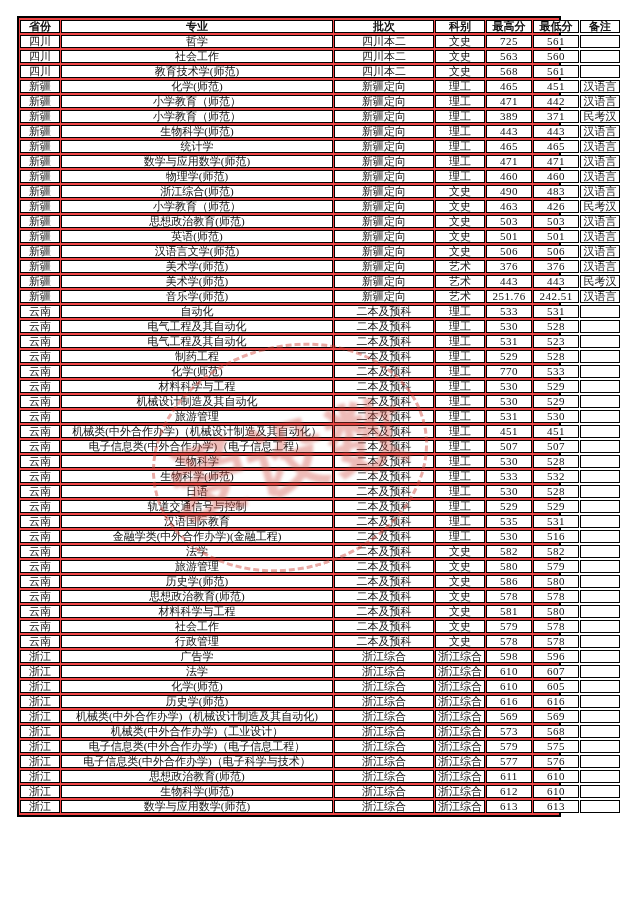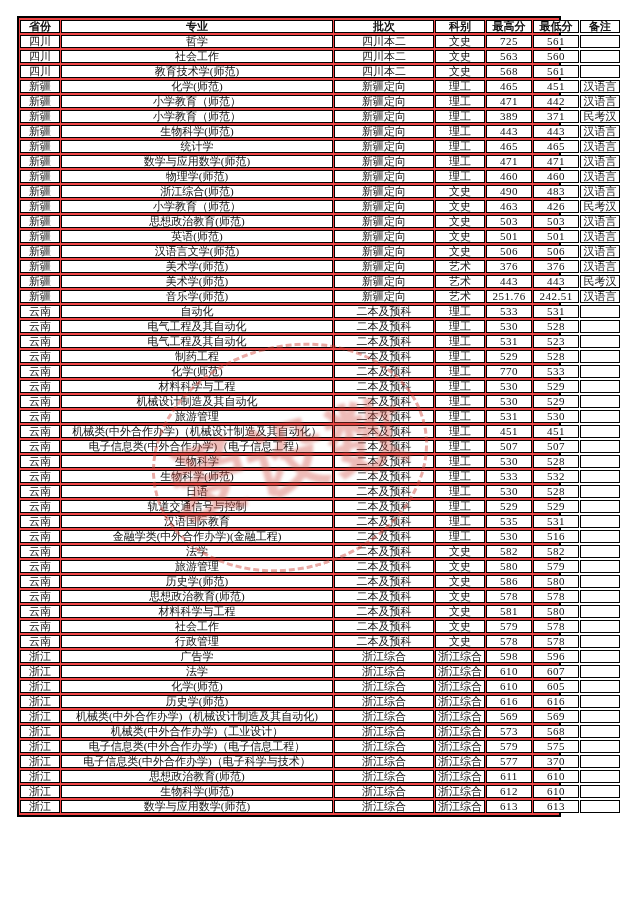--- a/index.html
+++ b/index.html
@@ -522,21 +522,21 @@
           <td class="col4">579</td>
           <td class="col5">575</td>
           <td class="col6"></td>
         </tr>
         <tr>
           <td class="col0">浙江</td>
           <td class="col1">电子信息类(中外合作办学)（电子科学与技术）</td>
           <td class="col2">浙江综合</td>
           <td class="col3">浙江综合</td>
           <td class="col4">577</td>
-          <td class="col5">370</td>
+          <td class="col5">576</td>
           <td class="col6"></td>
         </tr>
         <tr>
           <td class="col0">浙江</td>
           <td class="col1">思想政治教育(师范)</td>
           <td class="col2">浙江综合</td>
           <td class="col3">浙江综合</td>
           <td class="col4">611</td>
           <td class="col5">610</td>
           <td class="col6"></td>

